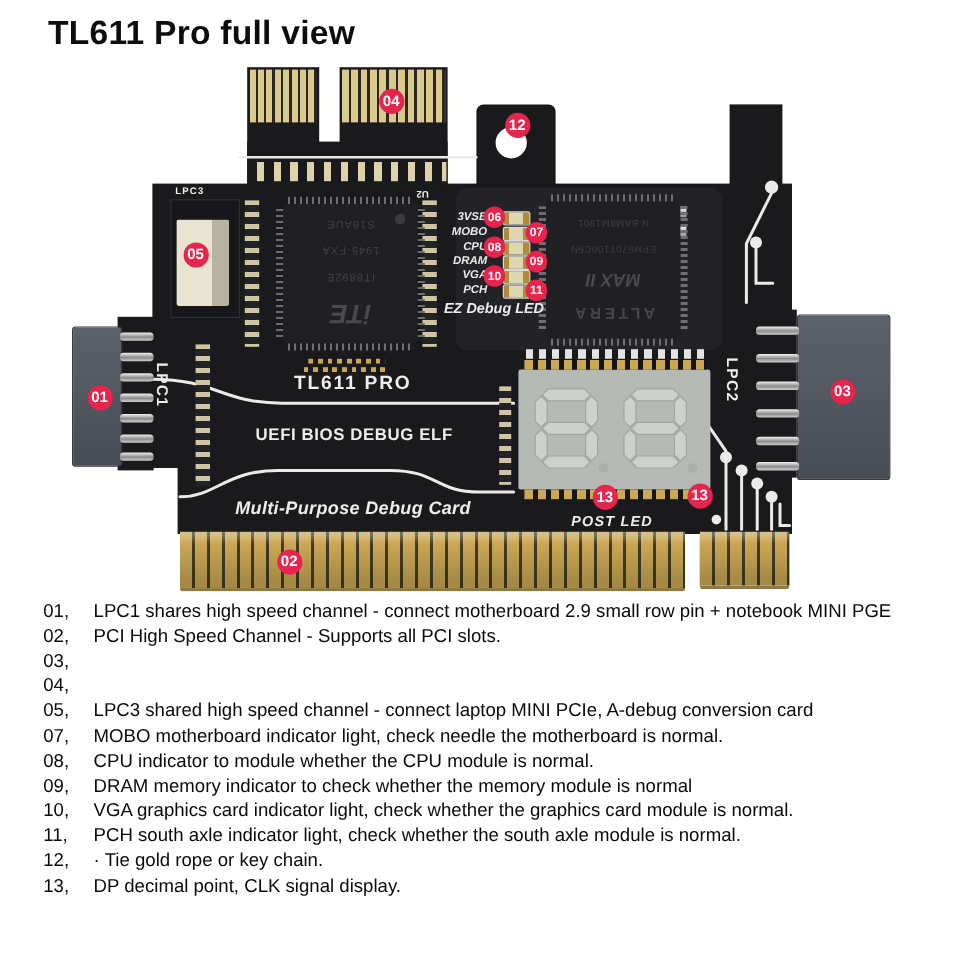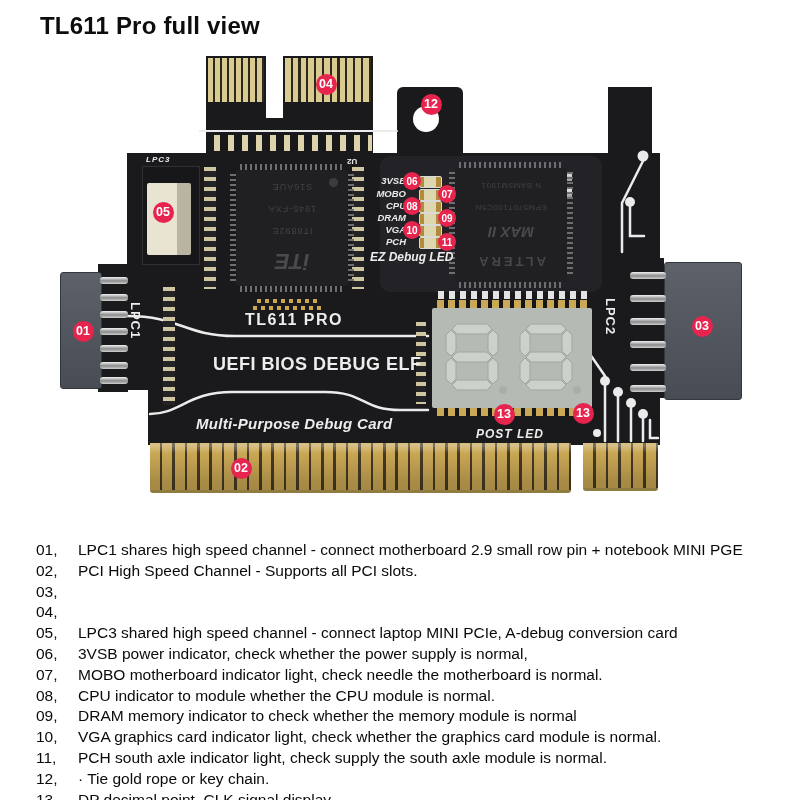--- a/index.html
+++ b/index.html
@@ -40,23 +40,23 @@
   .smdv{position:absolute;width:12px;background:repeating-linear-gradient(180deg,#cfc6a2 0 4px,#232325 4px 10px);z-index:8;}
   .smdh{position:absolute;height:16px;background:repeating-linear-gradient(90deg,#dcd3ac 0 6px,#19191b 6px 14px);z-index:8;}
   .dotrow{position:absolute;height:4px;background:repeating-linear-gradient(90deg,#c9a852 0 4px,transparent 4px 8px);z-index:8;}
   .padrow{position:absolute;height:8px;background:repeating-linear-gradient(90deg,#e3e3e3 0 6px,transparent 6px 11px);z-index:8;}
   .goldpads{position:absolute;height:8px;background:repeating-linear-gradient(90deg,#caa855 0 7px,#151517 7px 11px);z-index:11;}
   
   .display{position:absolute;left:432px;top:308px;width:160px;height:100px;background:#b5bab4;border-radius:2px;z-index:10;}
   
   .notes{position:absolute;left:36px;top:501px;width:740px;z-index:2;}
   .note-line{display:flex;align-items:baseline;height:20.8px;font-size:15.5px;color:#0a0a0a;}
-  .note-num{display:inline-block;width:32px;flex:0 0 32px;margin-right:10px;margin-top:40px;}
+  .note-num{display:inline-block;width:32px;flex:0 0 32px;margin-right:10px;}
   .svgwrap{position:absolute;left:0;top:0;z-index:5;}
-  .title{position:absolute;left:40px;top:12px;font-size:24px;font-weight:600;letter-spacing:.2px;color:#0d0d0d;z-index:2;}
+  .title{position:absolute;left:40px;top:12px;font-size:28px;font-weight:600;letter-spacing:.2px;color:#0d0d0d;z-index:2;}
 </style>
 </head>
 <body>
 
 <div class="stage">
 
   <div class="title">TL611 Pro full view</div>
 
   <div class="abs" style="left:0;top:0;width:800px;height:500px;">
 
@@ -90,21 +90,21 @@
     <div class="conn-block" style="left:664px;top:262px;width:76px;height:136px;"></div>
     <div class="pin" style="left:630px;top:272px;width:36px;"></div>
     <div class="pin" style="left:630px;top:295px;width:36px;"></div>
     <div class="pin" style="left:630px;top:318px;width:36px;"></div>
     <div class="pin" style="left:630px;top:341px;width:36px;"></div>
     <div class="pin" style="left:630px;top:364px;width:36px;"></div>
     <div class="pin" style="left:630px;top:385px;width:36px;"></div>
 
     <div class="abs" style="left:142px;top:166px;width:56px;height:97px;background:#17171a;border:1px solid #303034;z-index:8;"></div>
     <div class="abs" style="left:147px;top:183px;width:44px;height:72px;z-index:9;background:linear-gradient(90deg,#e9e3d1 0 30px,#b9b3a1 30px),repeating-linear-gradient(180deg,rgba(0,0,0,.18) 0 2px,transparent 2px 5px);border-radius:2px;"></div>
-    <div class="silk" style="left:146px;top:155px;font-size:8px;font-style:italic;letter-spacing:1px;">LPC3</div>
+    <div class="silk" style="left:146px;top:155px;font-size:8px;letter-spacing:1px;">LPC3</div>
 
     <div class="smdh" style="left:214px;top:135px;width:158px;"></div>
 
     <div class="smdv" style="left:163px;top:287px;height:118px;"></div>
     <div class="smdv" style="left:204px;top:167px;height:122px;"></div>
     <div class="smdv" style="left:352px;top:167px;height:122px;"></div>
     <div class="smdv" style="left:416px;top:322px;height:82px;width:10px;"></div>
     <div class="abs" style="left:556px;top:172px;width:16px;height:9px;background:linear-gradient(180deg,#f5f5f5,#9a9a9a);z-index:8;"></div>
     <div class="abs" style="left:556px;top:188px;width:16px;height:9px;background:linear-gradient(180deg,#f5f5f5,#9a9a9a);z-index:8;"></div>
 
@@ -167,21 +167,21 @@
       <span class="led"></span>
       <span class="marker sm">11</span>
     </div>
     <div class="silk" style="left:370px;top:250px;font-size:12px;font-style:italic;">EZ Debug LED</div>
 
     <div class="dotrow" style="left:257px;top:299px;width:64px;"></div>
     <div class="dotrow" style="left:253px;top:306px;width:72px;"></div>
     <div class="padrow" style="left:438px;top:291px;width:150px;"></div>
 
     <div class="silk" style="left:238px;top:311px;width:112px;text-align:center;font-size:16px;letter-spacing:1.5px;">TL611 PRO</div>
-    <div class="silk" style="left:213px;top:354px;width:164px;text-align:right;font-size:18px;letter-spacing:.5px;">UEFI BIOS DEBUG ELF</div>
+    <div class="silk" style="left:213px;top:354px;width:164px;text-align:right;font-size:14px;letter-spacing:.5px;">UEFI BIOS DEBUG ELF</div>
     <div class="silk" style="left:196px;top:415px;font-size:15px;font-style:italic;letter-spacing:.3px;">Multi-Purpose Debug Card</div>
     <div class="silk" style="left:468px;top:427px;width:84px;text-align:center;font-size:12px;font-style:italic;letter-spacing:1px;">POST LED</div>
     <div class="silk vlabel" style="left:128px;top:302px;font-size:13px;height:56px;">LPC1</div>
     <div class="silk vlabel" style="left:603px;top:298px;font-size:13px;height:56px;">LPC2</div>
 
     <div class="goldpads" style="left:437px;top:300px;width:152px;"></div>
     <div class="goldpads" style="left:437px;top:408px;width:152px;"></div>
     <div class="display">
       <svg class="abs" style="left:13px;top:10px;" width="62" height="78" viewBox="0 0 62 78">
         <g fill="#ccd2cb" stroke="#a0a69f" stroke-width="1">
@@ -257,42 +257,38 @@
         <span class="note-num">03,</span>
       </div>
     <div class="note-line">
         <span class="note-num">04,</span>
       </div>
     <div class="note-line">
         <span class="note-num">05,</span>
         <span>LPC3 shared high speed channel - connect laptop MINI PCIe, A-debug conversion card</span>
       </div>
     <div class="note-line">
-        <span class="note-num">06,</span>
-        <span>3VSB power indicator, check whether the power supply is normal,</span>
-      </div>
-    <div class="note-line">
         <span class="note-num">07,</span>
         <span>MOBO motherboard indicator light, check needle the motherboard is normal.</span>
       </div>
     <div class="note-line">
         <span class="note-num">08,</span>
         <span>CPU indicator to module whether the CPU module is normal.</span>
       </div>
     <div class="note-line">
         <span class="note-num">09,</span>
         <span>DRAM memory indicator to check whether the memory module is normal</span>
       </div>
     <div class="note-line">
         <span class="note-num">10,</span>
         <span>VGA graphics card indicator light, check whether the graphics card module is normal.</span>
       </div>
     <div class="note-line">
         <span class="note-num">11,</span>
-        <span>PCH south axle indicator light, check supply the south axle module is normal.</span>
+        <span>PCH south axle indicator light, check whether the south axle module is normal.</span>
       </div>
     <div class="note-line">
         <span class="note-num">12,</span>
         <span>· Tie gold rope or key chain.</span>
       </div>
     <div class="note-line">
         <span class="note-num">13,</span>
         <span>DP decimal point, CLK signal display.</span>
       </div>
   </div>

